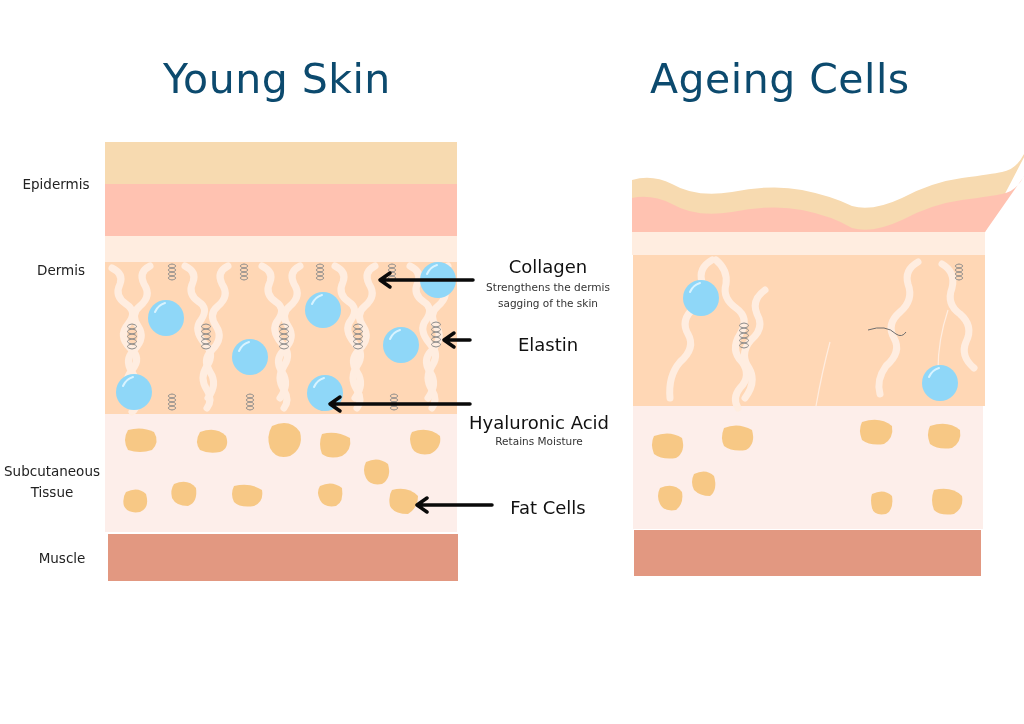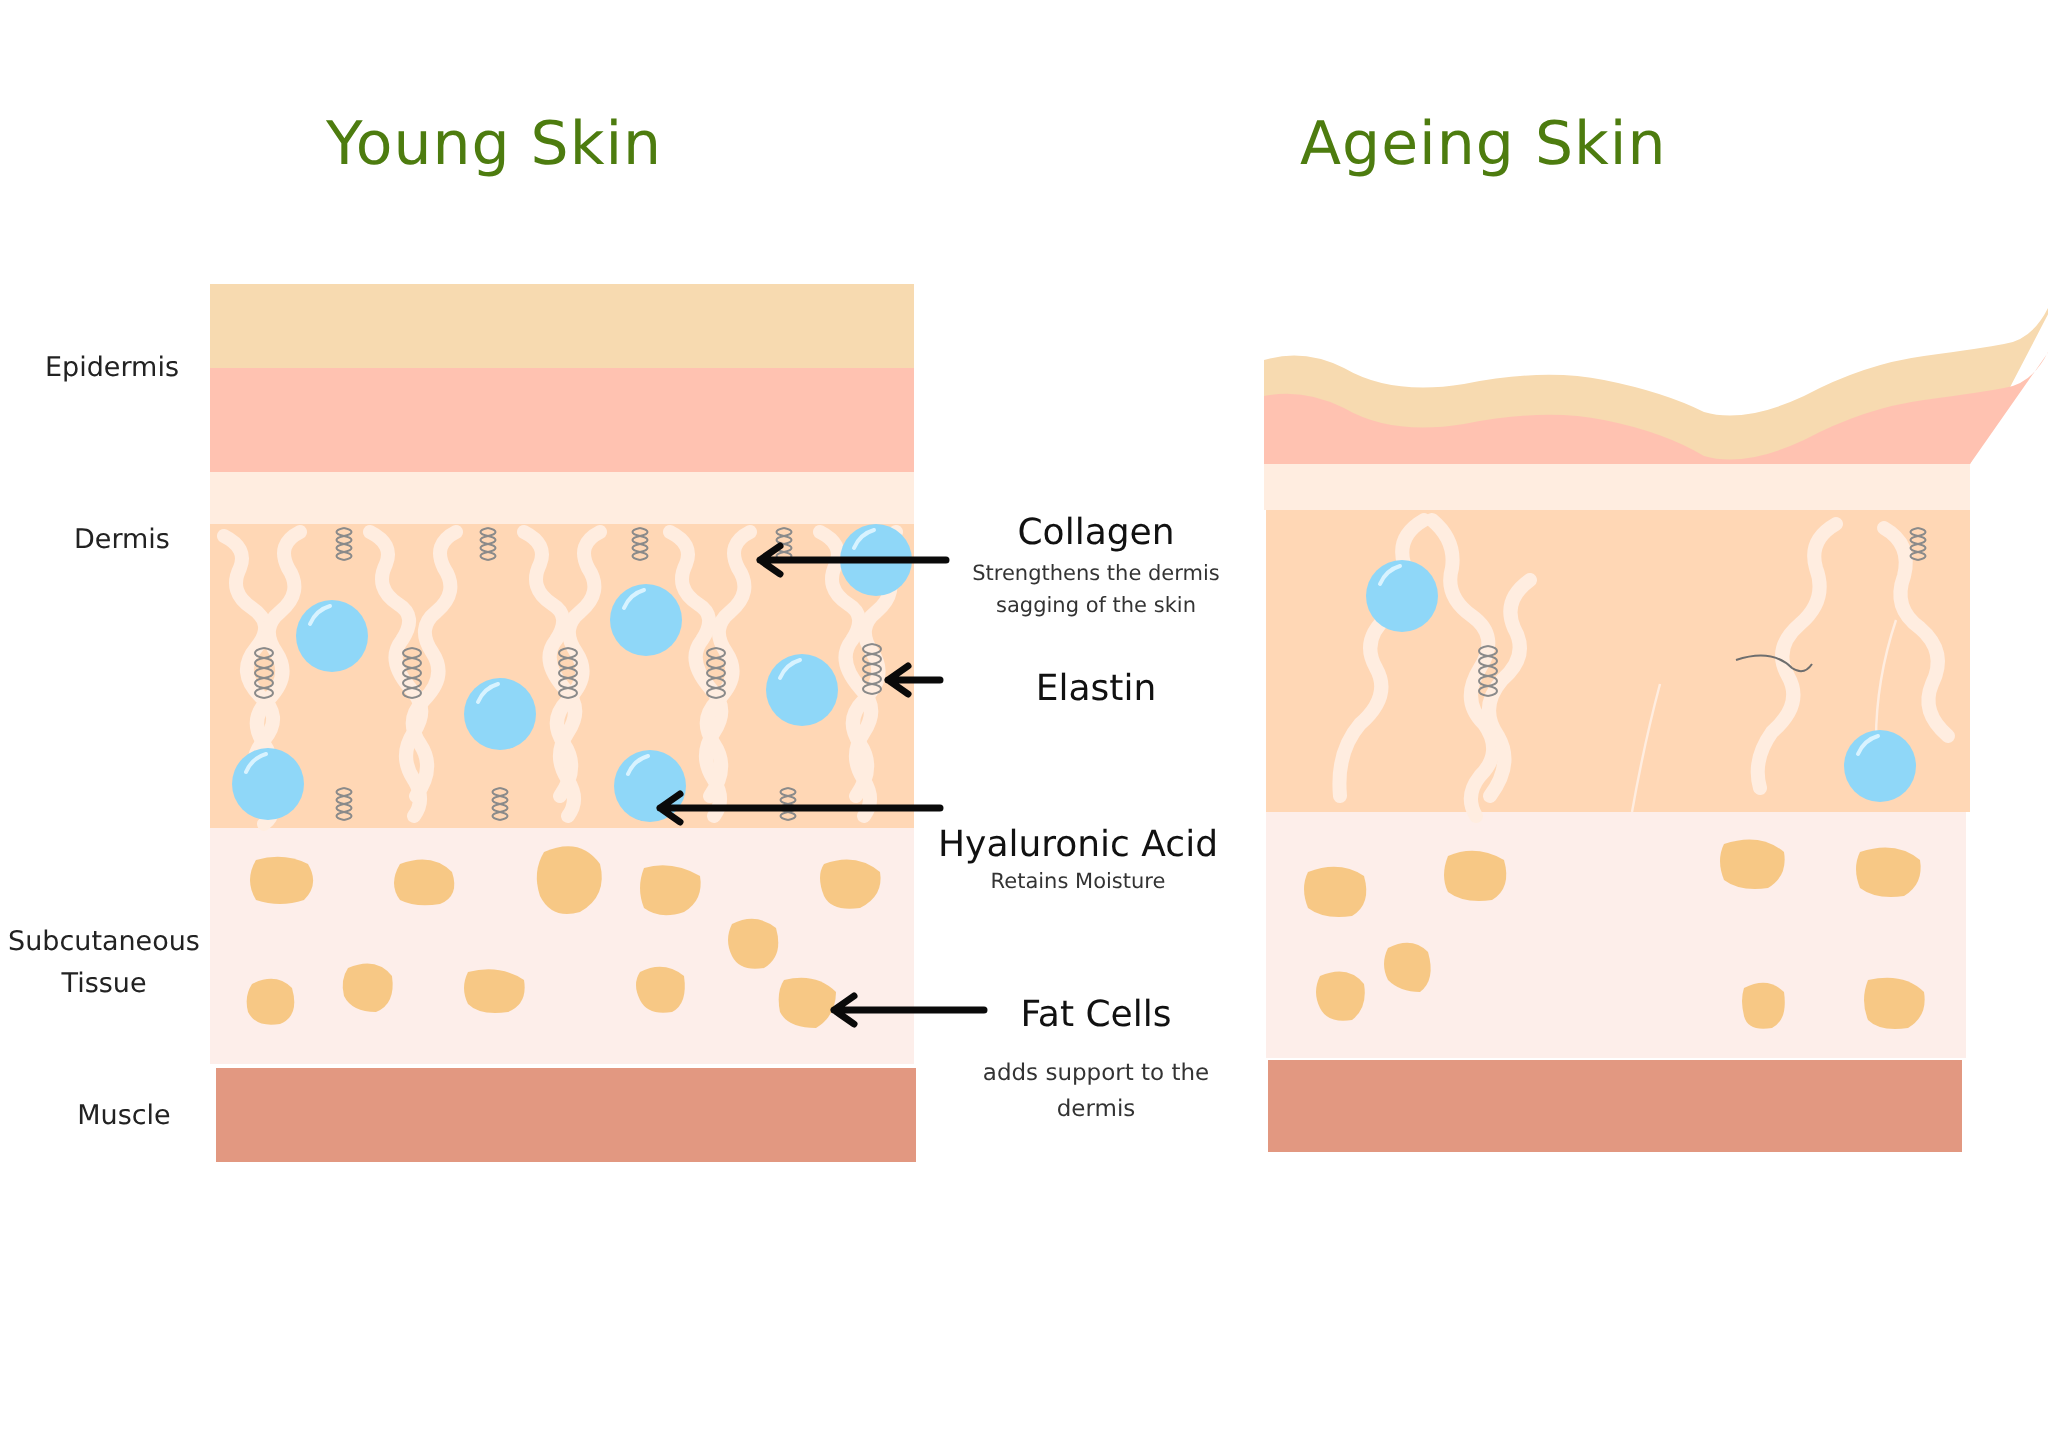--- a/index.html
+++ b/index.html
@@ -1,28 +1,28 @@
 <!DOCTYPE html>
 <html><head>
 <meta charset="utf-8">
 <style>
   html, body { margin:0; padding:0; background:#ffffff; }
   body { width:1024px; height:724px; position:relative; overflow:hidden; font-family:"DejaVu Sans", sans-serif; color:#111; }
   .abs { position:absolute; }
-  .title { font-size:30px; font-weight:normal; letter-spacing:0.5px; color:#4d7c0f; }
+  .title { font-size:41px; font-weight:normal; letter-spacing:0.5px; color:#0c4a6e; }
   .layer-label { font-size:13.5px; color:#222; text-align:center; }
   .callout-title { font-size:18px; color:#111; text-align:center; }
   .callout-desc { font-size:10.5px; color:#333; text-align:center; line-height:16px; }
   svg { position:absolute; left:0; top:0; }
 </style>
 </head>
 <body>
 
 <div class="abs title" style="left:163px; top:55px;">Young Skin</div>
-<div class="abs title" style="left:650px; top:55px;">Ageing Skin</div>
+<div class="abs title" style="left:650px; top:55px;">Ageing Cells</div>
 
 <div class="abs layer-label" style="left:18px; top:176px; width:76px;">Epidermis</div>
 <div class="abs layer-label" style="left:25px; top:262px; width:72px;">Dermis</div>
 <div class="abs layer-label" style="left:0px; top:463px; width:104px;">
   <div>Subcutaneous</div>
   <div style="margin-top:5px;">Tissue</div>
 </div>
 <div class="abs layer-label" style="left:26px; top:550px; width:72px;">Muscle</div>
 
 <svg width="1024" height="724" viewBox="0 0 1024 724">
@@ -152,17 +152,13 @@
 
 <div class="abs" style="left:460px; top:412px; width:158px;">
   <div class="callout-title">Hyaluronic Acid</div>
   <div class="callout-desc" style="margin-top:0;">
     <div>Retains Moisture</div>
   </div>
 </div>
 
 <div class="abs" style="left:478px; top:497px; width:140px;">
   <div class="callout-title">Fat Cells</div>
-  <div class="callout-desc" style="margin-top:9px; font-size:11.5px; line-height:18px;">
-    <div>adds support to the</div>
-    <div>dermis</div>
-  </div>
 </div>
 
 </body></html>

